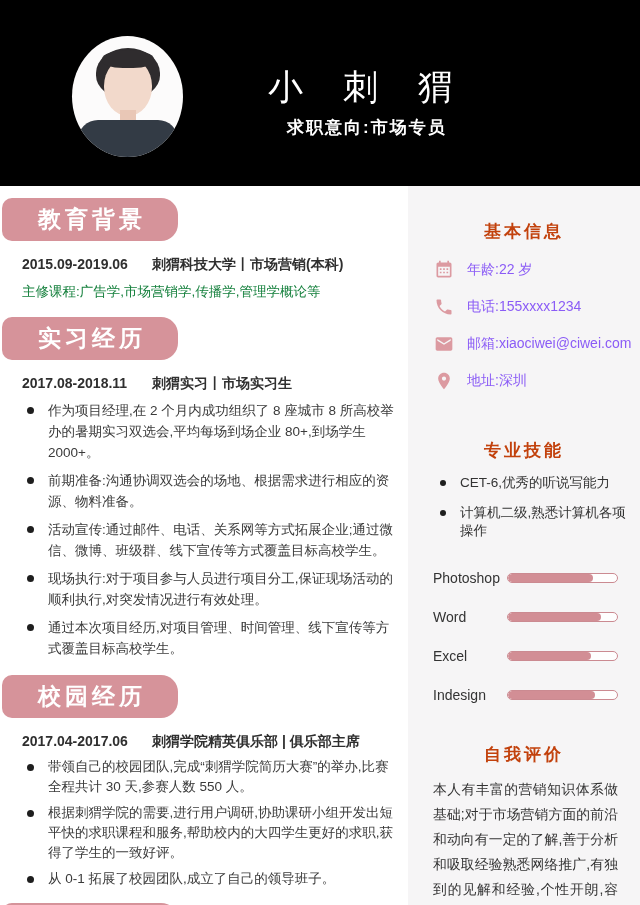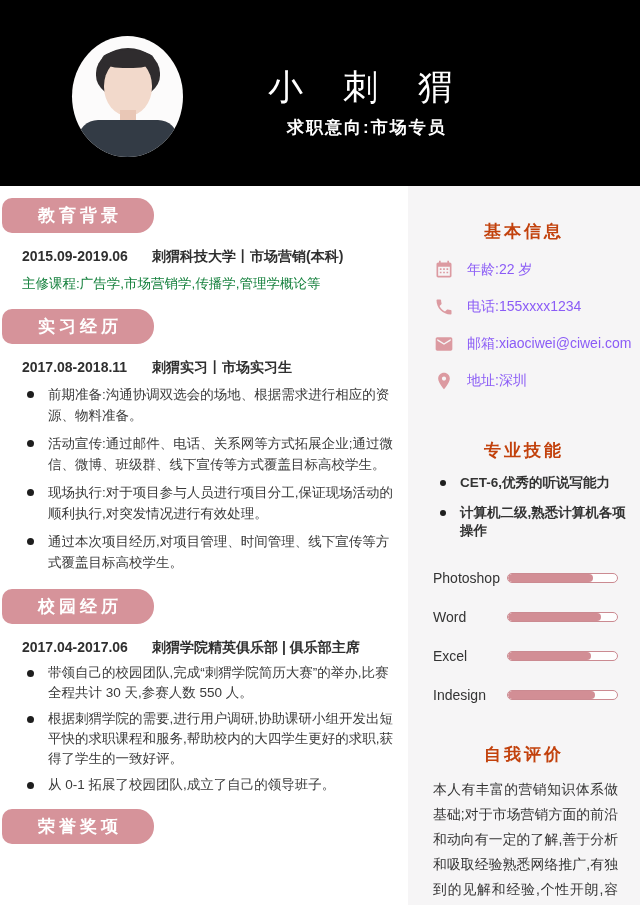--- a/index.html
+++ b/index.html
@@ -24,21 +24,21 @@
           letter-spacing:40px; white-space:nowrap; }
   .objective { position:absolute; left:287px; top:116px; font-size:17px; font-weight:700;
                color:#ffffff; letter-spacing:2px; white-space:nowrap; }
 
   
   .main-left  { position:absolute; left:0; top:186px; width:408px; }
   .main-right { position:absolute; left:408px; top:186px; width:232px; height:719px; background:#f6f5f6; }
 
   
   .pill { display:inline-block; margin-left:2px; background:#d6939a; color:#ffffff;
-          font-size:17px; font-weight:700; letter-spacing:4px;
+          font-size:23px; font-weight:700; letter-spacing:4px;
           padding:6px 32px 6px 36px; border-radius:10px 17px 17px 10px; }
   .sec-edu    { margin-top:12px; }
   .sec-intern { margin-top:16px; }
   .sec-campus { margin-top:16px; }
   .sec-honors { margin-top:14px; }
   .meta-row  { display:flex; margin:15px 22px 0 22px; font-size:14px; font-weight:700; color:#2f2f2f; }
   .meta-date { width:130px; flex:none; }
   .courses   { margin:9px 22px 0 22px; font-size:13.5px; color:#15803d; }
   ul.bullets { list-style:none; margin:5px 8px 0 20px; padding:0; }
   ul.bullets li { position:relative; padding-left:28px; margin-top:7px; font-size:13.5px;
@@ -50,21 +50,21 @@
   
   .side-title { margin-top:34px; text-align:center; color:#c2410c; font-size:17px;
                 font-weight:700; letter-spacing:3px; }
   .side-title.skills { margin-top:48px; }
   .side-title.selfev { margin-top:40px; }
   .info-list { margin:4px 0 0 26px; }
   .info-row  { display:flex; align-items:center; margin-top:17px; }
   .info-icon { width:20px; height:20px; margin-right:13px; color:#dc9aa1; flex:none; }
   .info-icon svg { width:100%; height:100%; fill:currentColor; }
   .info-text { font-size:14px; color:#8b5cf6; }
-  ul.skill-bullets { list-style:none; margin:10px 6px 0 28px; padding:0;font-weight:bold; }
+  ul.skill-bullets { list-style:none; margin:10px 6px 0 28px; padding:0; }
   ul.skill-bullets li { position:relative; padding-left:24px; margin-top:12px; font-size:13.5px;
                         line-height:18px; color:#333333; }
   ul.skill-bullets li::before { content:""; position:absolute; left:4px; top:6px; width:6px; height:6px;
                         border-radius:50%; background:#1e1e1e; }
   .bar-row   { display:flex; align-items:center; margin:23px 22px 0 25px; }
   .bar-row.first { margin-top:30px; }
   .bar-label { width:74px; flex:none; font-size:14px; color:#333333; }
   .bar-track { flex:1; height:10px; border:1px solid #cb8a91; border-radius:6px; background:#fefefe;
                overflow:hidden; }
   .bar-fill  { height:100%; background:#d28e95; border-radius:5px; }
@@ -99,20 +99,21 @@
       <div class="courses">主修课程:广告学,市场营销学,传播学,管理学概论等</div>
     </div>
 
     <div class="sec-intern">
       <div class="pill">实习经历</div>
       <div class="meta-row">
         <div class="meta-date">2017.08-2018.11</div>
         <div class="meta-role">刺猬实习丨市场实习生</div>
       </div>
       <ul class="bullets">
+        <li>作为项目经理,在 2 个月内成功组织了 8 座城市 8 所高校举办的暑期实习双选会,平均每场到场企业 80+,到场学生 2000+。</li>
         <li>前期准备:沟通协调双选会的场地、根据需求进行相应的资源、物料准备。</li>
         <li>活动宣传:通过邮件、电话、关系网等方式拓展企业;通过微信、微博、班级群、线下宣传等方式覆盖目标高校学生。</li>
         <li>现场执行:对于项目参与人员进行项目分工,保证现场活动的顺利执行,对突发情况进行有效处理。</li>
         <li>通过本次项目经历,对项目管理、时间管理、线下宣传等方式覆盖目标高校学生。</li>
       </ul>
     </div>
 
     <div class="sec-campus">
       <div class="pill">校园经历</div>
       <div class="meta-row">

